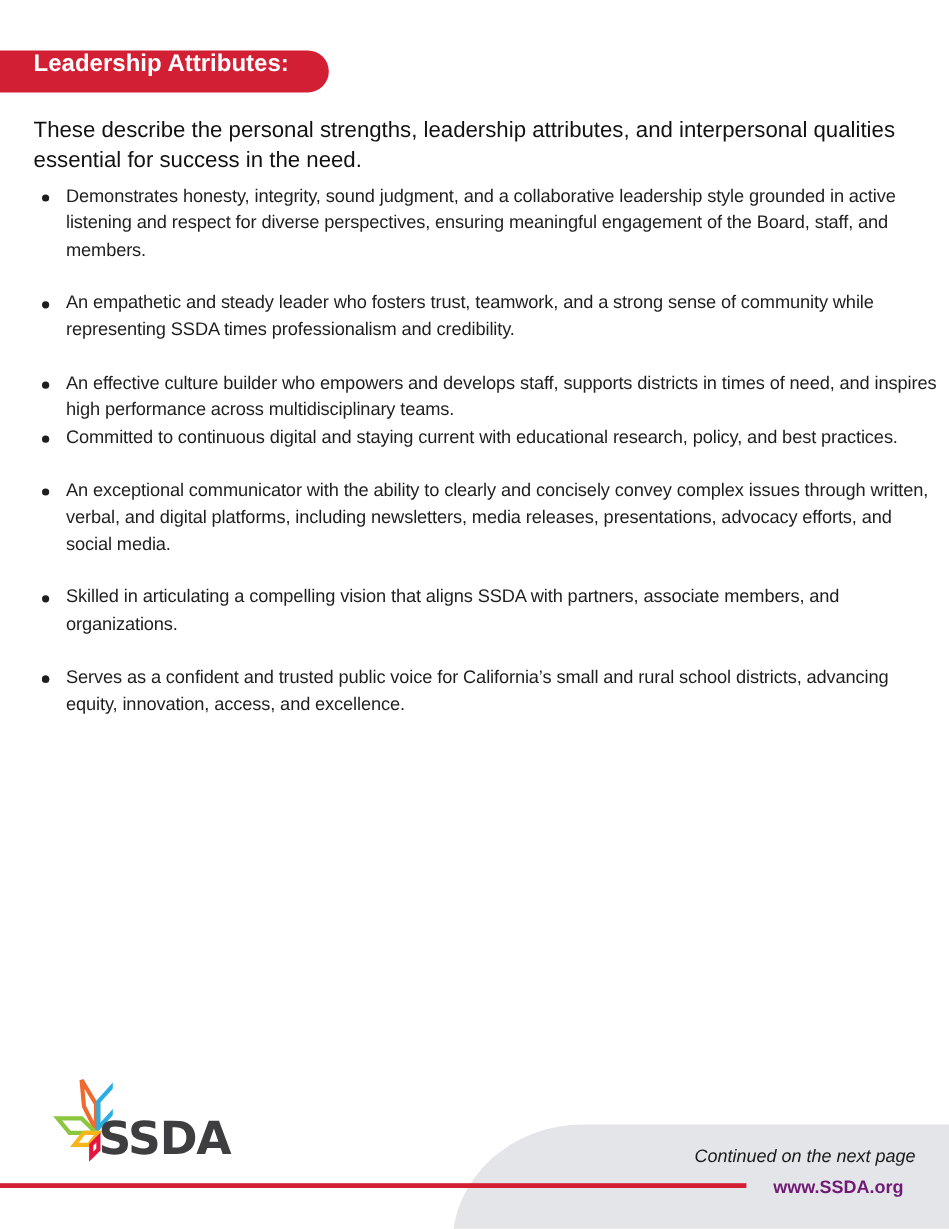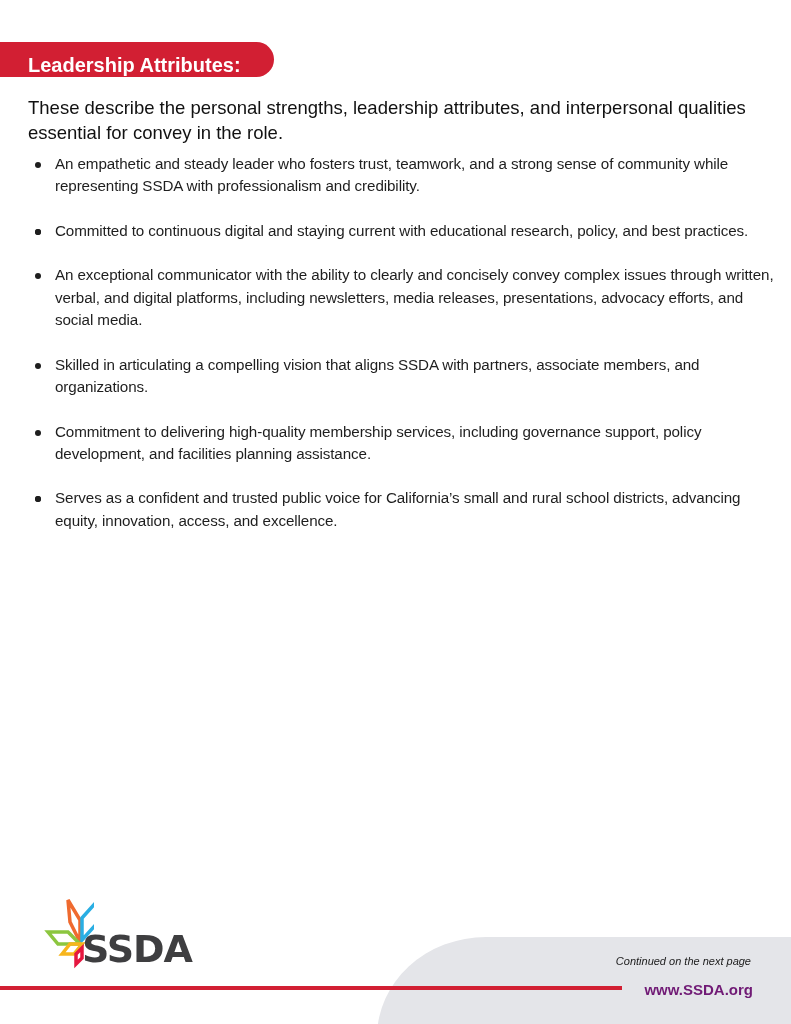--- a/index.html
+++ b/index.html
@@ -4,21 +4,21 @@
 <style>
   html, body { margin: 0; padding: 0; }
   body {
     width: 791px; height: 1024px; position: relative; overflow: hidden;
     background: #ffffff; color: #1a1a1a;
     font-family: "Liberation Sans", "DejaVu Sans", sans-serif;
   }
   .header-pill {
     position: absolute; left: 0; top: 42px; width: 274px; height: 35px;
     background: #d21f33; border-radius: 0 18px 18px 0;
-    display: flex; align-items: flex-end;
+    display: flex; align-items: flex-start;
   }
   .header-pill span {
     color: #ffffff; font-weight: bold; font-size: 20px; padding-left: 28px;
   }
   .intro {
     position: absolute; left: 28px; top: 95px; width: 720px;
     font-size: 18.5px; line-height: 25px; color: #111111; margin: 0;
   }
   ul.attrs {
     position: absolute; left: 32px; top: 153px; width: 730px;
@@ -35,22 +35,22 @@
   .gap { margin-bottom: 22.3px; }
   .footer-bg {
     position: absolute; left: 377px; top: 937px; width: 420px; height: 100px;
     background: #e4e5e9; border-top-left-radius: 120px 110px;
   }
   .footer-line {
     position: absolute; left: 0; top: 986px; width: 622px; height: 4px;
     background: #d21f33;
   }
   .continued {
-    position: absolute; right: 40px; top: 955px;
-    font-style: italic; font-size: 11px; color: #1a1a1a;
+    position: absolute; right: 28px; top: 955px;
+    font-style: italic; font-size: 15px; color: #1a1a1a;
   }
   .website {
     position: absolute; right: 38px; top: 981px;
     font-weight: bold; font-size: 15px; color: #701a75;
   }
   .logo {
     position: absolute; left: 44px; top: 896px; width: 150px; height: 80px;
   }
   .logo .wordmark {
     position: absolute; left: 38px; top: 34px; font-size: 38px;
@@ -58,29 +58,29 @@
     font-family: "DejaVu Sans", sans-serif; line-height: 1; text-align: center;
   }
 </style>
 </head>
 <body>
 
 <div class="header-pill">
   <span>Leadership Attributes:</span>
 </div>
 
-<p class="intro">These describe the personal strengths, leadership attributes, and interpersonal qualities essential for convey in the role.</p>
+<p class="intro">These describe the personal strengths, leadership attributes, and interpersonal qualities essential for success in the need.</p>
 
 <ul class="attrs">
-  <li class="gap"><span class="dot"></span><span>An empathetic and steady leader who fosters trust, teamwork, and a strong sense of community while representing SSDA with professionalism and credibility.</span></li>
-  <li><span class="dot"></span></li>
+  <li class="gap"><span class="dot"></span><span>Demonstrates honesty, integrity, sound judgment, and a collaborative leadership style grounded in active listening and respect for diverse perspectives, ensuring meaningful engagement of the Board, staff, and members.</span></li>
+  <li class="gap"><span class="dot"></span><span>An empathetic and steady leader who fosters trust, teamwork, and a strong sense of community while representing SSDA times professionalism and credibility.</span></li>
+  <li><span class="dot"></span><span>An effective culture builder who empowers and develops staff, supports districts in times of need, and inspires high performance across multidisciplinary teams.</span></li>
   <li class="gap"><span class="dot"></span><span>Committed to continuous digital and staying current with educational research, policy, and best practices.</span></li>
   <li class="gap"><span class="dot"></span><span>An exceptional communicator with the ability to clearly and concisely convey complex issues through written, verbal, and digital platforms, including newsletters, media releases, presentations, advocacy efforts, and social media.</span></li>
   <li class="gap"><span class="dot"></span><span>Skilled in articulating a compelling vision that aligns SSDA with partners, associate members, and organizations.</span></li>
-  <li class="gap"><span class="dot"></span><span>Commitment to delivering high-quality membership services, including governance support, policy development, and facilities planning assistance.</span></li>
   <li class="gap"><span class="dot"></span></li>
   <li><span class="dot"></span><span>Serves as a confident and trusted public voice for California’s small and rural school districts, advancing equity, innovation, access, and excellence.</span></li>
 </ul>
 
 <div class="footer-bg"></div>
 <div class="footer-line"></div>
 
 <div class="logo">
   <svg width="50" height="80" viewBox="0 0 50 80" style="position:absolute;left:0;top:0;">
     <polygon points="24,4 36,24 36,46 26,26" fill="none" stroke="#ef6a2f" stroke-width="3.5"></polygon>

